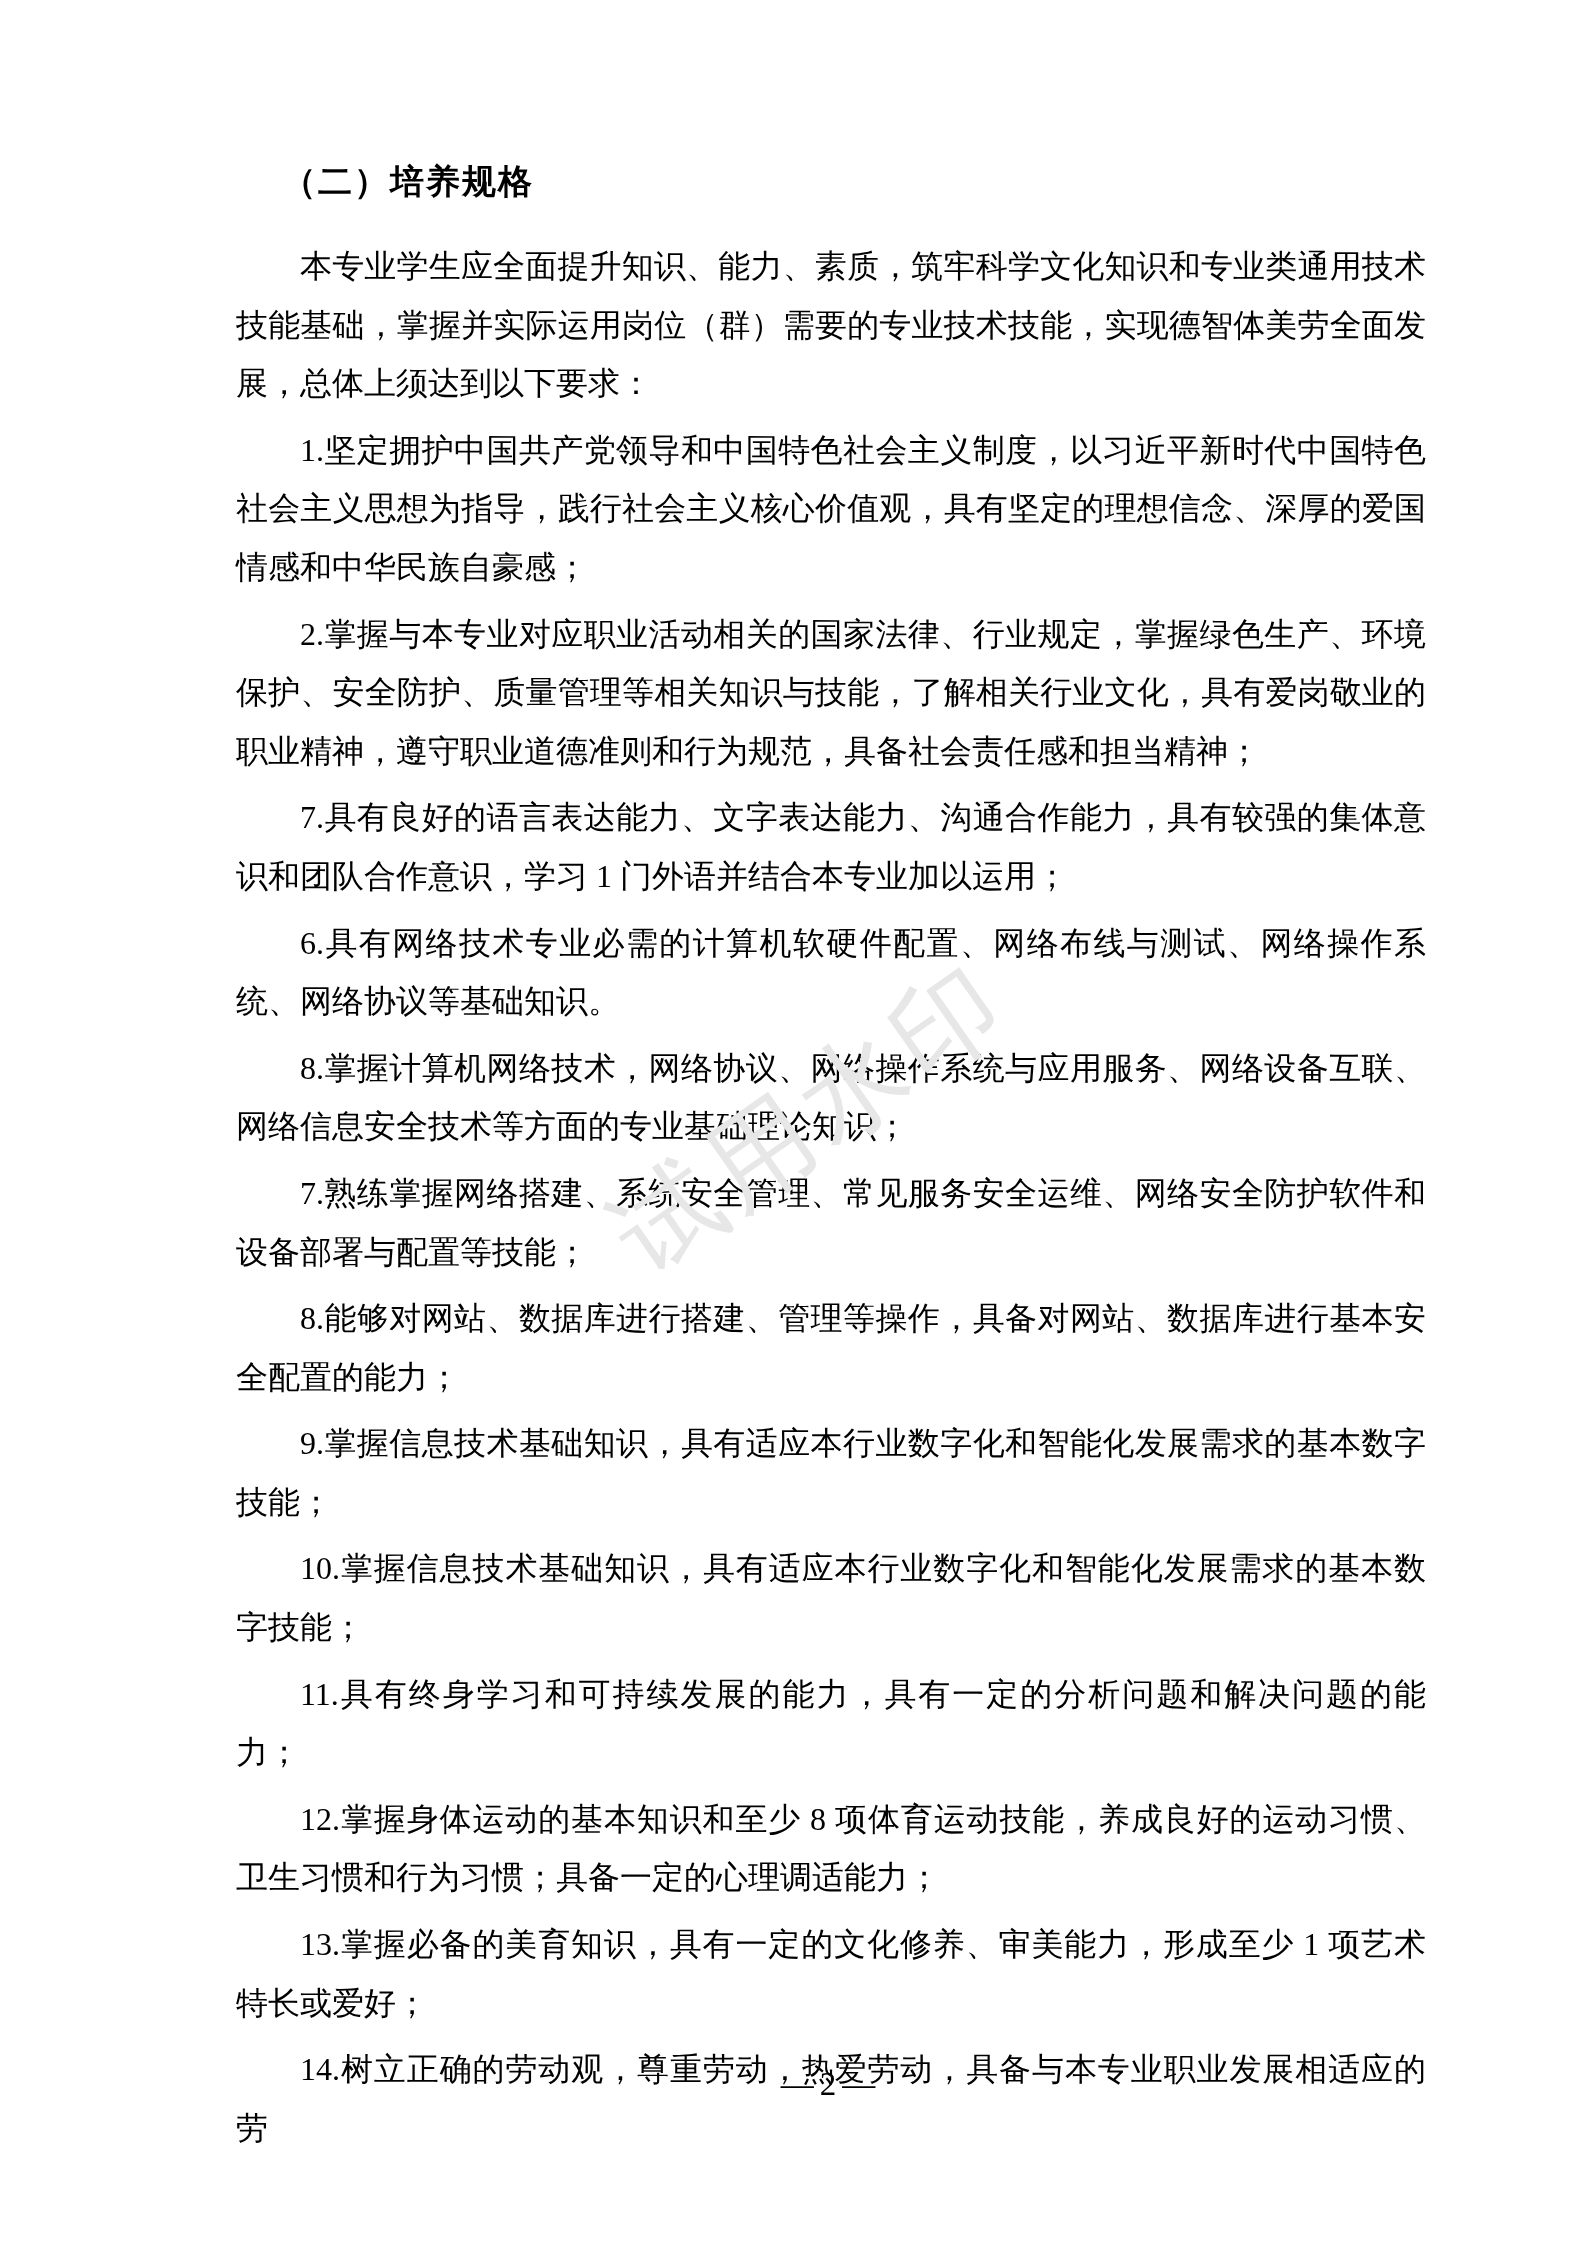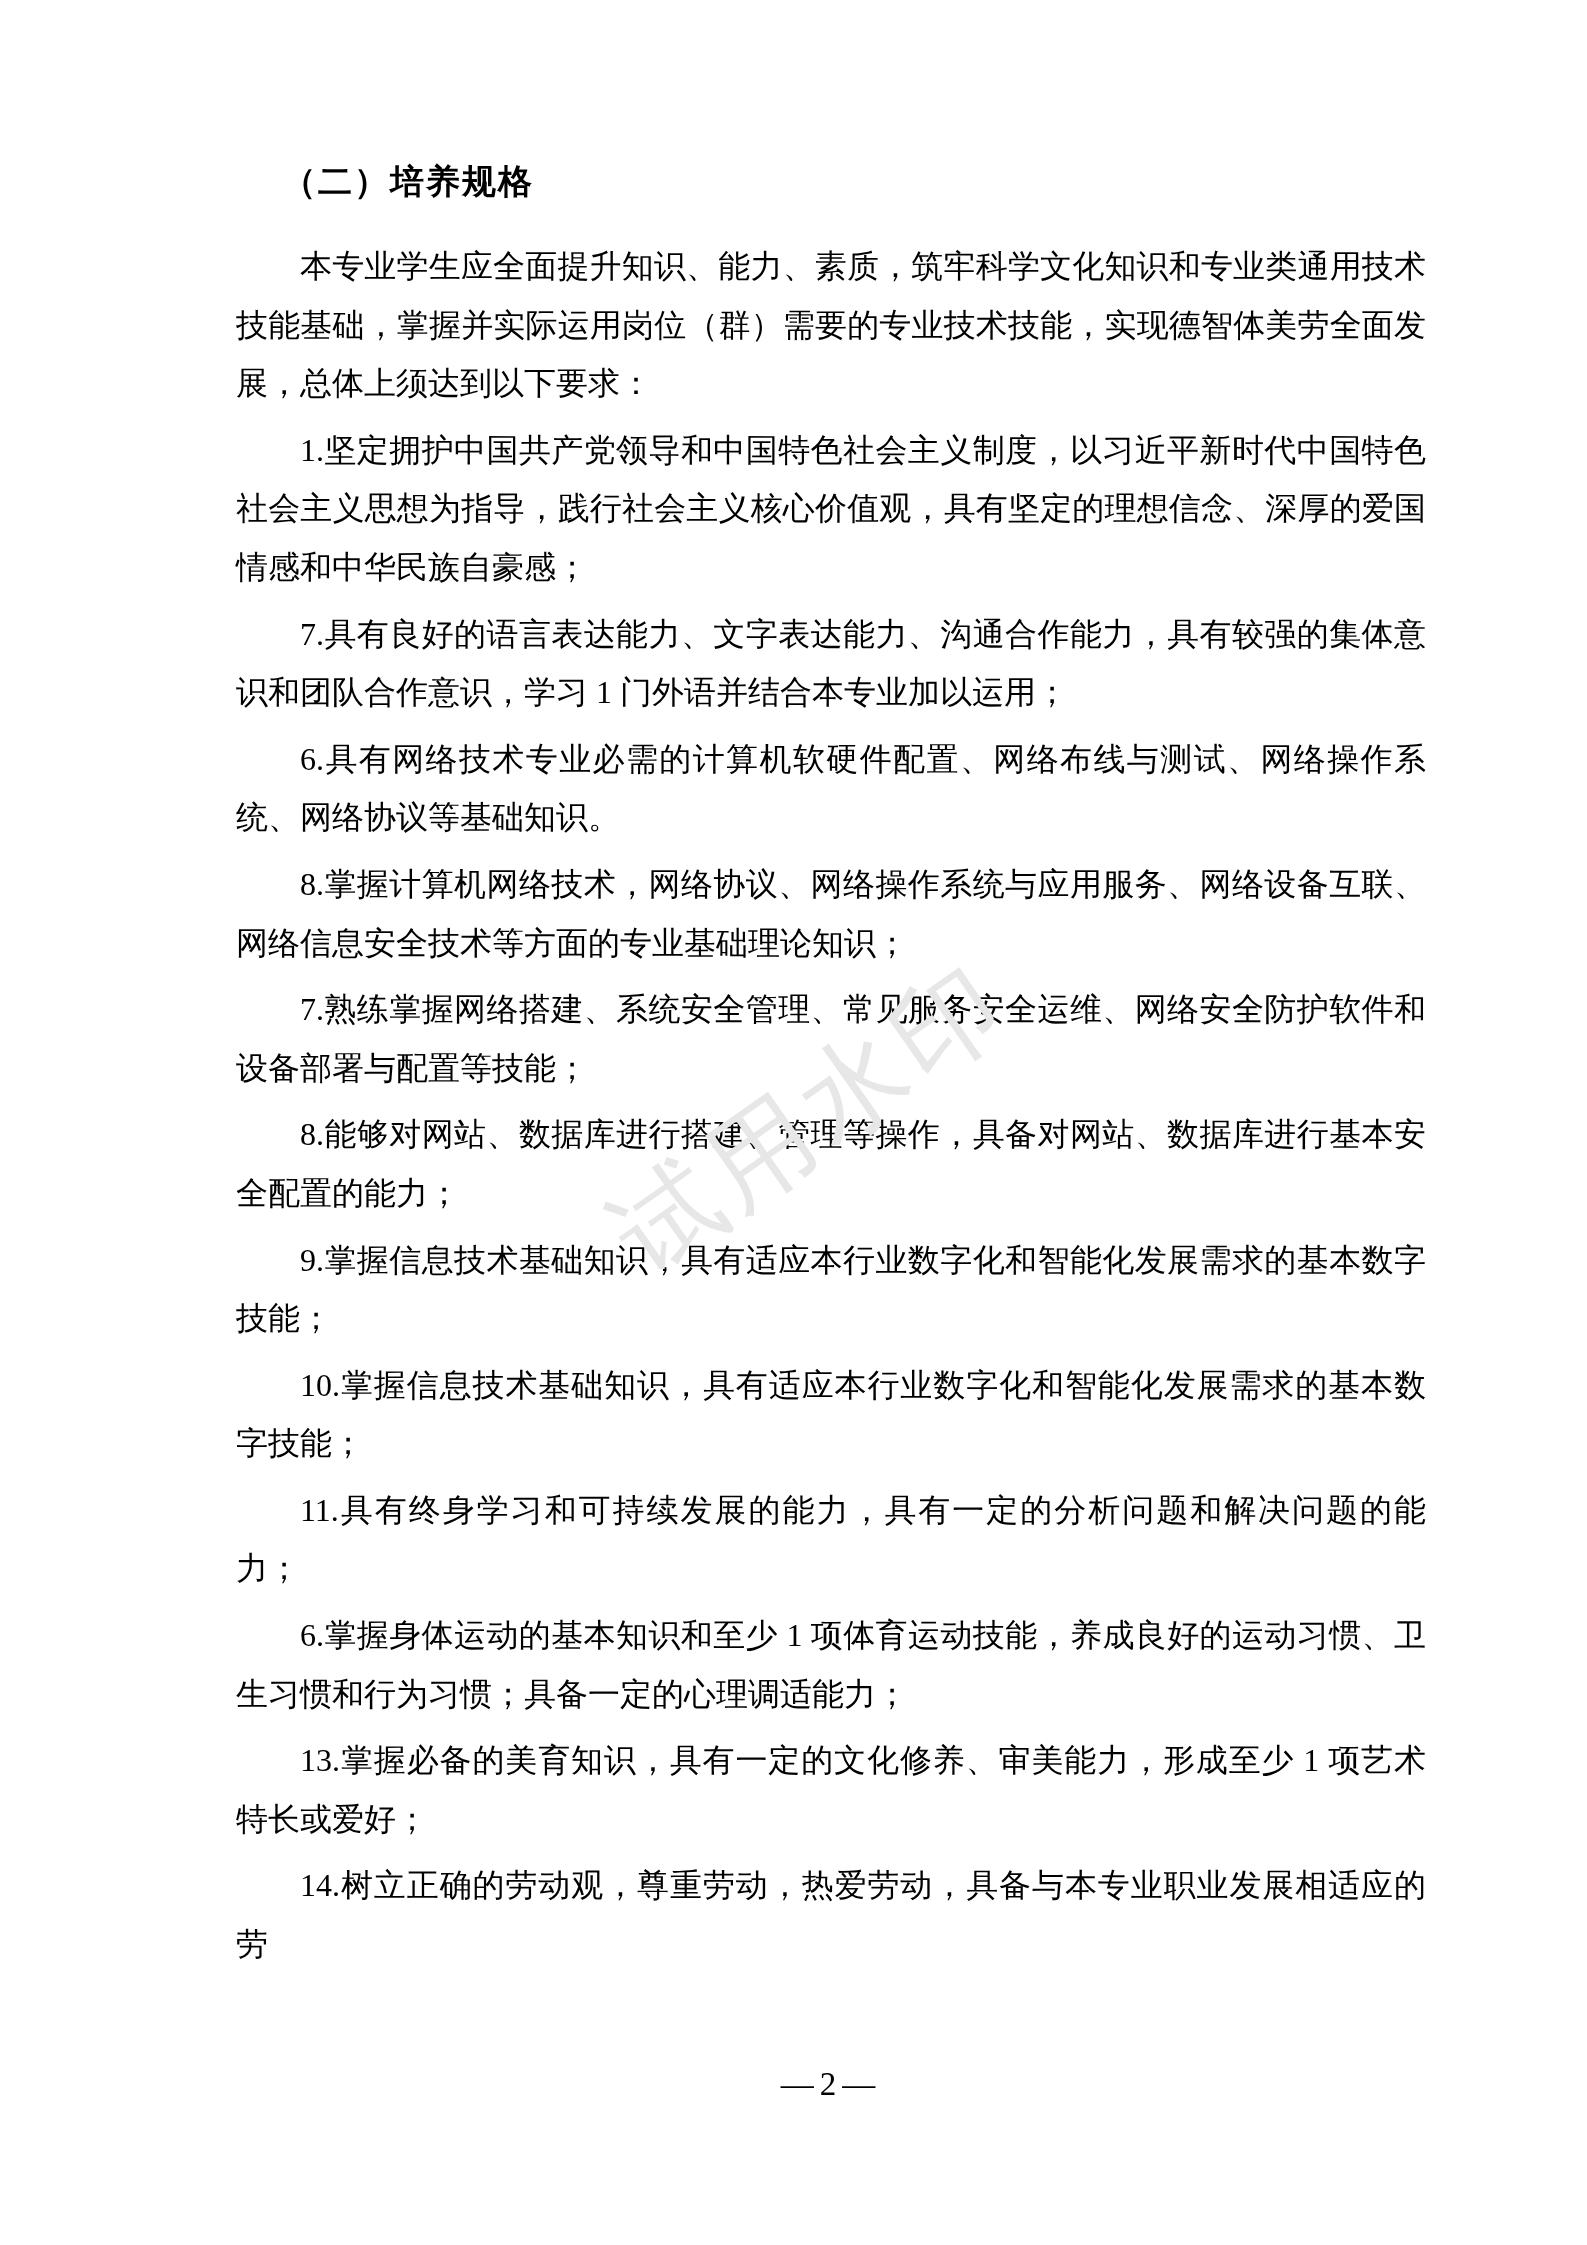--- a/index.html
+++ b/index.html
@@ -68,29 +68,30 @@
 <body>
 
 <div class="page">
 
   <div class="content">
     <h2 class="doc-title">（二）培养规格</h2>
 
     <p class="body-para">本专业学生应全面提升知识、能力、素质，筑牢科学文化知识和专业类通用技术技能基础，掌握并实际运用岗位（群）需要的专业技术技能，实现德智体美劳全面发展，总体上须达到以下要求：</p>
 
     <p class="body-para">1.坚定拥护中国共产党领导和中国特色社会主义制度，以习近平新时代中国特色社会主义思想为指导，践行社会主义核心价值观，具有坚定的理想信念、深厚的爱国情感和中华民族自豪感；</p>
+    <p class="body-para">2.掌握与本专业对应职业活动相关的国家法律、行业规定，掌握绿色生产、环境保护、安全防护、质量管理等相关知识与技能，了解相关行业文化，具有爱岗敬业的职业精神，遵守职业道德准则和行为规范，具备社会责任感和担当精神；</p>
     <p class="body-para">7.具有良好的语言表达能力、文字表达能力、沟通合作能力，具有较强的集体意识和团队合作意识，学习 1 门外语并结合本专业加以运用；</p>
     <p class="body-para">6.具有网络技术专业必需的计算机软硬件配置、网络布线与测试、网络操作系统、网络协议等基础知识。</p>
     <p class="body-para">8.掌握计算机网络技术，网络协议、网络操作系统与应用服务、网络设备互联、网络信息安全技术等方面的专业基础理论知识；</p>
     <p class="body-para">7.熟练掌握网络搭建、系统安全管理、常见服务安全运维、网络安全防护软件和设备部署与配置等技能；</p>
     <p class="body-para">8.能够对网站、数据库进行搭建、管理等操作，具备对网站、数据库进行基本安全配置的能力；</p>
     <p class="body-para">9.掌握信息技术基础知识，具有适应本行业数字化和智能化发展需求的基本数字技能；</p>
     <p class="body-para">10.掌握信息技术基础知识，具有适应本行业数字化和智能化发展需求的基本数字技能；</p>
     <p class="body-para">11.具有终身学习和可持续发展的能力，具有一定的分析问题和解决问题的能力；</p>
-    <p class="body-para">6.掌握身体运动的基本知识和至少 1 项体育运动技能，养成良好的运动习惯、卫生习惯和行为习惯；具备一定的心理调适能力；</p>
+    <p class="body-para">12.掌握身体运动的基本知识和至少 8 项体育运动技能，养成良好的运动习惯、卫生习惯和行为习惯；具备一定的心理调适能力；</p>
     <p class="body-para">13.掌握必备的美育知识，具有一定的文化修养、审美能力，形成至少 1 项艺术特长或爱好；</p>
     <p class="body-para">14.树立正确的劳动观，尊重劳动，热爱劳动，具备与本专业职业发展相适应的劳</p>
   </div>
 
   <div class="watermark">试用水印</div>
 
   <div class="page-number">—2—</div>
 
 </div>
 

